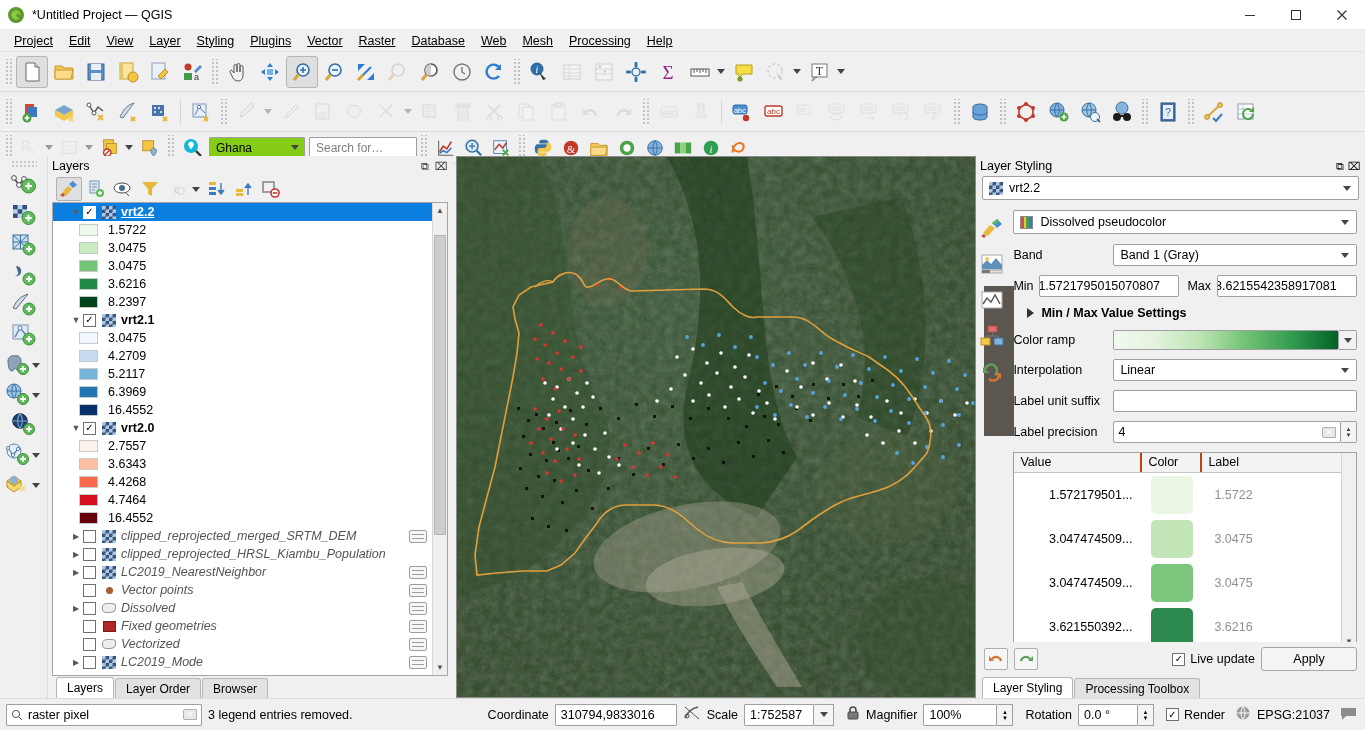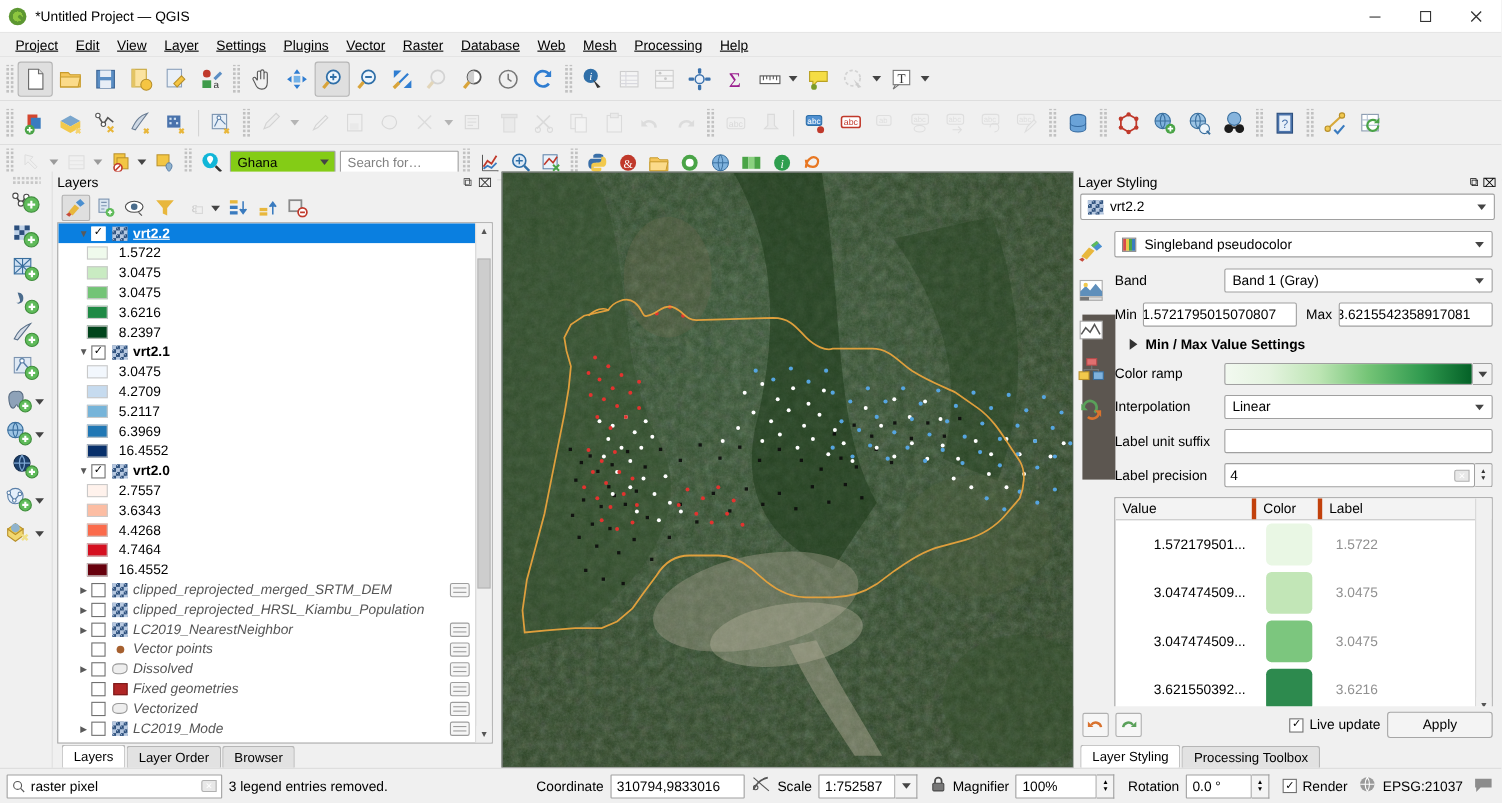--- a/index.html
+++ b/index.html
@@ -221,21 +221,21 @@
   .rampbtn { width: 18px; height: 20px; border: 1px solid #a0a0a0; background: #f2f2f2; border-left: none;
     display: flex; align-items: center; justify-content: center; border-radius: 0 2px 2px 0; }
   .clearico { width: 14px; height: 11px; border: 1px solid #b0b0b0; background: #e8e8e8; border-radius: 2px 0 0 2px;
     position: relative; color: #fff; font-size: 8px; display:flex; align-items:center; justify-content:center;}
   .spin { width: 16px; height: 22px; border: 1px solid #a0a0a0; background: #f4f4f4; border-left: none;
      display: flex; flex-direction: column; align-items: center; justify-content: center; border-radius: 0 2px 2px 0;}
   .spin div { font-size: 6px; line-height: 6px; color: #333; }
 
   .table-wrap { border: 1px solid #a0a0a0; background: #fff; height: 198px; position: relative; overflow: hidden; margin-top: 2px;}
   .thead { display: flex; height: 20px; background: #f3f3f3; border-bottom: 1px solid #c6c6c6; }
-  .th { font-size: 12.5px; padding: 2px 6px; border-right: 4px solid #c2410c; }
+  .th { font-size: 12.5px; padding: 2px 6px; border-right: 2px solid #c2410c; }
   .tbodyrow { display: flex; height: 44px; align-items: center; }
   .td-value { width: 128px; text-align: right; padding-right: 10px; font-size: 12.5px; color: #000000; }
   .td-color { width: 60px; display: flex; align-items: center; justify-content: center; }
   .td-color .sw { width: 42px; height: 38px; border-radius: 5px; }
   .td-label { flex: 1; padding-left: 12px; font-size: 12.5px; color: #909090; }
 
   .sp-footer { height: 34px; display: flex; align-items: center; padding: 0 8px; gap: 6px;}
   .undobtn { width: 24px; height: 22px; border: 1px solid #b0b0b0; background: #f6f6f6; border-radius: 2px;
     display:flex;align-items:center;justify-content:center;}
   .chkwrap { display: flex; align-items: center; gap: 5px; font-size: 12.5px; }
@@ -290,21 +290,21 @@
           </svg>
       </div>
     </div>
   </div>
 
   <div class="menubar">
     <div class="menuitem"><u>Project</u></div>
     <div class="menuitem"><u>Edit</u></div>
     <div class="menuitem"><u>View</u></div>
     <div class="menuitem"><u>Layer</u></div>
-    <div class="menuitem"><u>Settings</u></div>
+    <div class="menuitem"><u>Styling</u></div>
     <div class="menuitem"><u>Plugins</u></div>
     <div class="menuitem"><u>Vector</u></div>
     <div class="menuitem"><u>Raster</u></div>
     <div class="menuitem"><u>Database</u></div>
     <div class="menuitem"><u>Web</u></div>
     <div class="menuitem"><u>Mesh</u></div>
     <div class="menuitem"><u>Processing</u></div>
     <div class="menuitem"><u>Help</u></div>
   </div>
 
@@ -1542,21 +1542,21 @@
                 <path d="M3 6v6h6z" fill="#5aa05a"></path>
                 <path d="M19 14a6 6 0 01-10 4" fill="none" stroke="#d9722e" stroke-width="2.4"></path>
                 <path d="M21 18v-6h-6z" fill="#d9722e"></path>
               </svg>
           </div>
         </div>
 
         <div class="sp-main">
           <div class="combo" style="margin-bottom:10px;">
             <span style="width:13px;height:13px;margin-right:7px;background:linear-gradient(to right,#d94a4a 0 25%,#e8c84a 25% 50%,#4aa447 50% 75%,#3a7bbf 75% 100%);border:1px solid #888;"></span>
-            <span class="lbl">Singleband pseudocolor</span>
+            <span class="lbl">Dissolved pseudocolor</span>
             <span class="arr"></span>
           </div>
 
           <div class="formrow">
             <span class="formlabel">Band</span>
             <div class="combo" style="flex:1;height:22px;">
               <span class="lbl">Band 1 (Gray)</span>
               <span class="arr"></span>
             </div>
           </div>

